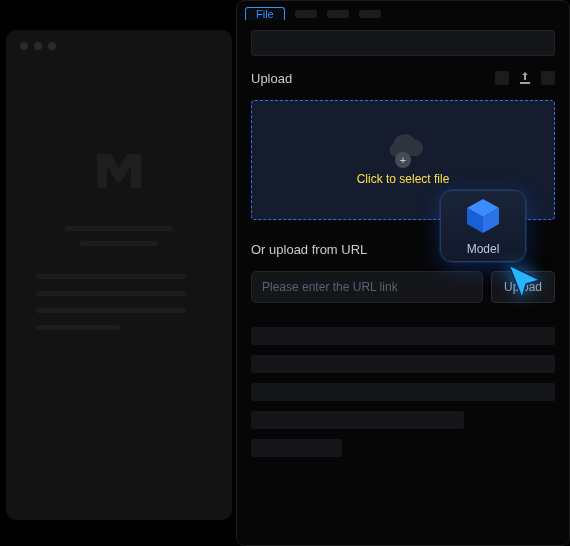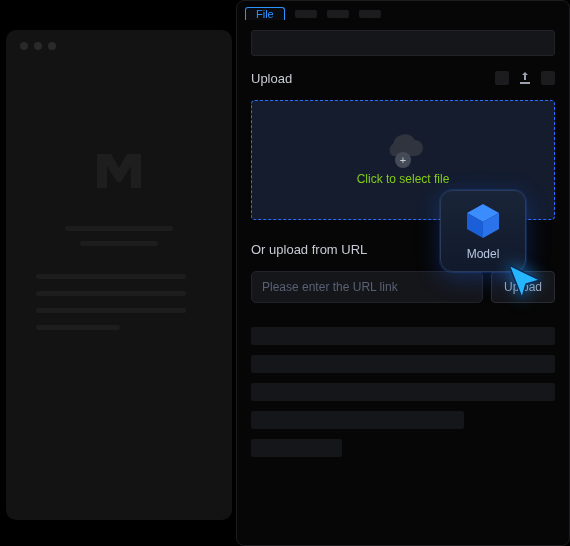--- a/index.html
+++ b/index.html
@@ -96,21 +96,21 @@
     }
     .cloud svg { display: block; }
     .plus-badge {
       position: absolute;
       left: 50%; bottom: -6px; transform: translateX(-50%);
       width: 16px; height: 16px; border-radius: 50%;
       background: #454a57;
       display: flex; align-items: center; justify-content: center;
       color: #c8cbd4; font-size: 11px; line-height: 1;
     }
-    .dz-text { color: #84cc16; font-size: 12px; }
+    .dz-text { color: #fde047; font-size: 12px; }
 
     .or-label { color: #c8cbd4; font-size: 13px; margin-top: 8px; }
     .url-row { display: flex; gap: 8px; }
     .url-input {
       flex: 1 1 auto;
       height: 32px;
       background: #15161a;
       border: 1px solid #222329;
       border-radius: 5px;
       color: #14b8a6;
@@ -128,21 +128,21 @@
     }
 
     .bottom-rows { display: flex; flex-direction: column; gap: 10px; margin-top: 10px; }
     .row-sk { height: 18px; background: #15161a; border-radius: 2px; }
     .row-sk:nth-child(4){ width: 70%; }
     .row-sk:nth-child(5){ width: 30%; }
 
     .model-chip {
       position: absolute;
       left: 440px; top: 190px;
-      width: 86px; height: 82px;
+      width: 86px; height: 72px;
       border-radius: 12px;
       background: linear-gradient(180deg, #1a2438 0%, #111a2c 100%);
       border: 1px solid #2a3a59;
       box-shadow: 0 6px 24px rgba(30,100,255,.28), 0 0 0 1px rgba(52,120,255,.18);
       display: flex; flex-direction: column;
       align-items: center; justify-content: center;
       gap: 6px;
     }
     .model-chip .cube { width: 40px; height: 40px; }
     .model-chip .lbl { color: #b9c7e1; font-size: 12px; }

